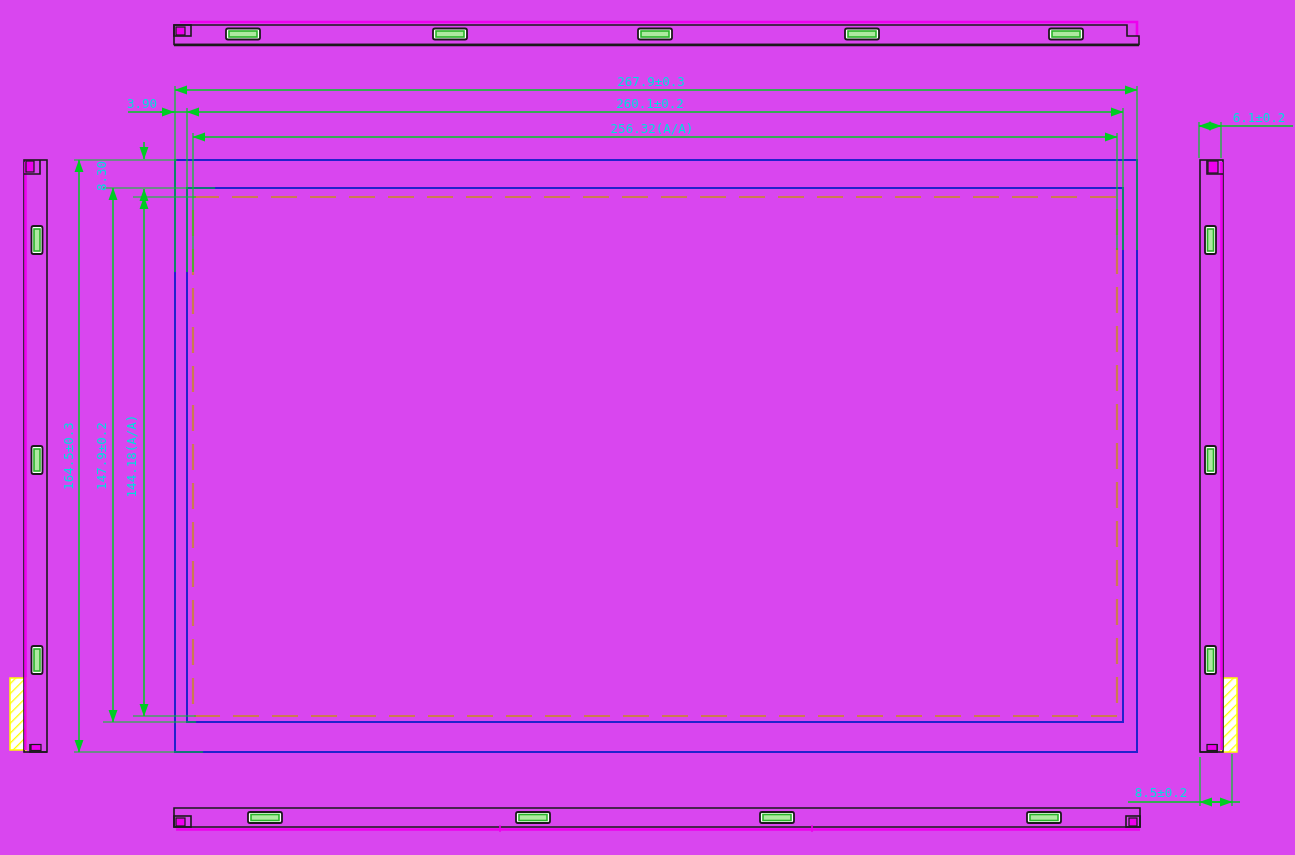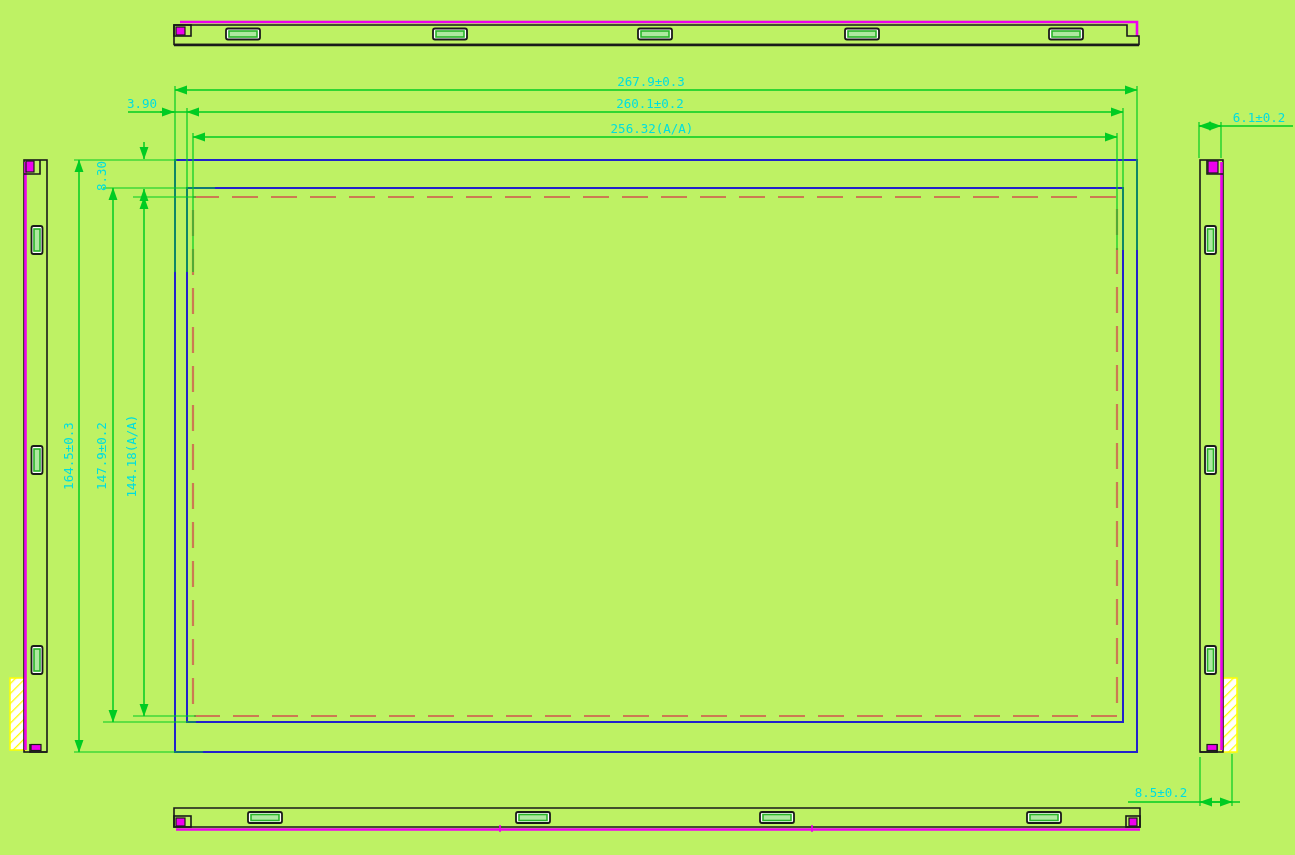--- a/index.html
+++ b/index.html
@@ -1,16 +1,16 @@
 <!DOCTYPE html>
 <html><head>
 <meta charset="utf-8">
 <style>
   html,body{margin:0;padding:0;background:#ffffff;}
-  .stage{position:relative;width:1295px;height:855px;background:#bef264;overflow:hidden;}
+  .stage{position:relative;width:1295px;height:855px;background:#d946ef;overflow:hidden;}
   svg{display:block;}
   .dimtxt{fill:#00dede;font-family:"DejaVu Sans Mono","Liberation Mono",monospace;font-size:12.5px;}
   .dimline{stroke:#00cc22;stroke-width:1.5;fill:none;}
   .extline{stroke:#00cc22;stroke-width:1.2;fill:none;}
   .blue{stroke:#2222cc;stroke-width:2;fill:none;}
   .aa{stroke:#cc7a52;stroke-width:2.2;fill:none;stroke-dasharray:26 13;}
   .blk{stroke:#1a1a1a;stroke-width:1.6;fill:none;}
   .blkthick{stroke:#1a1a1a;stroke-width:2.4;fill:none;}
   .mag{stroke:#ee00ee;stroke-width:2.6;fill:none;}
   .magthin{stroke:#ee00ee;stroke-width:1.6;fill:none;}

